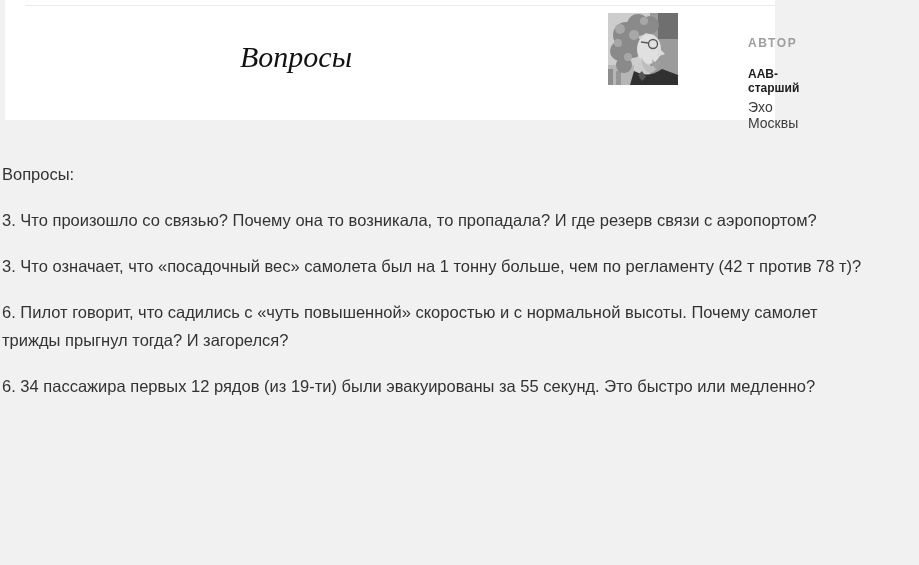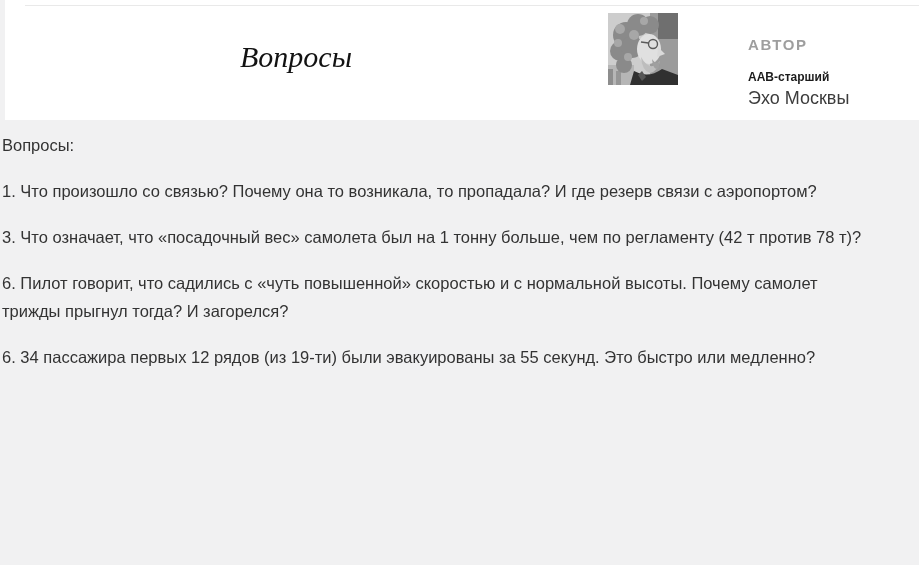--- a/index.html
+++ b/index.html
@@ -6,21 +6,21 @@
   html, body {
     width: 919px; height: 565px;
     overflow: hidden;
     background: #f1f1f2;
     font-family: "Liberation Sans", "DejaVu Sans", sans-serif;
   }
   
   .header-card {
     position: relative;
     margin-left: 5px;
-    width: 914px;
+    width: 770px;
     height: 120px;
     background: #ffffff;
   }
   .top-divider {
     position: absolute;
     top: 5px; left: 20px; right: 0;
     height: 1px;
     background: #e9e9e9;
   }
   .post-title {
@@ -39,40 +39,40 @@
     top: 13px; left: 603px;
     width: 70px; height: 72px;
     display: block;
     cursor: pointer;
   }
   .author-meta {
     position: absolute;
     top: 36px; left: 743px;
   }
   .author-label {
-    font-size: 15px;
+    font-size: 12px;
     font-weight: 700;
     letter-spacing: 1.6px;
     color: #9e9e9e;
   }
   .author-name {
     margin-top: 17px;
     font-size: 12px;
     font-weight: 700;
     color: #1c1c1c;
     cursor: pointer;
   }
   .author-org {
     margin-top: 4px;
-    font-size: 18px;
+    font-size: 14px;
     color: #3c3c3c;
   }
   
   .article-body {
-    padding: 11px 8px 0 2px;
+    padding: 40px 8px 0 2px;
     color: #333333;
     font-size: 16.5px;
     line-height: 28px;
   }
   .article-body p {
     margin: 0 0 18px 0;
     white-space: pre-line;
   }
 </style>
 </head>
@@ -122,18 +122,18 @@
 
   <div class="author-meta">
     <div class="author-label">АВТОР</div>
     <div class="author-name">ААВ-старший</div>
     <div class="author-org">Эхо Москвы</div>
   </div>
 </div>
 
 <div class="article-body">
   <p>Вопросы:</p>
-  <p>1. Что произошло со связью? Почему она то возникала, то пропадала? И где резерв связи с аэропортом?</p>
+  <p>3. Что произошло со связью? Почему она то возникала, то пропадала? И где резерв связи с аэропортом?</p>
   <p>3. Что означает, что «посадочный вес» самолета был на 1 тонну больше, чем по регламенту (42 т против 78 т)?</p>
   <p>6. Пилот говорит, что садились с «чуть повышенной» скоростью и с нормальной высоты. Почему самолет
 трижды прыгнул тогда? И загорелся?</p>
   <p>6. 34 пассажира первых 12 рядов (из 19-ти) были эвакуированы за 55 секунд. Это быстро или медленно?</p>
 </div>
 
 </body></html>

